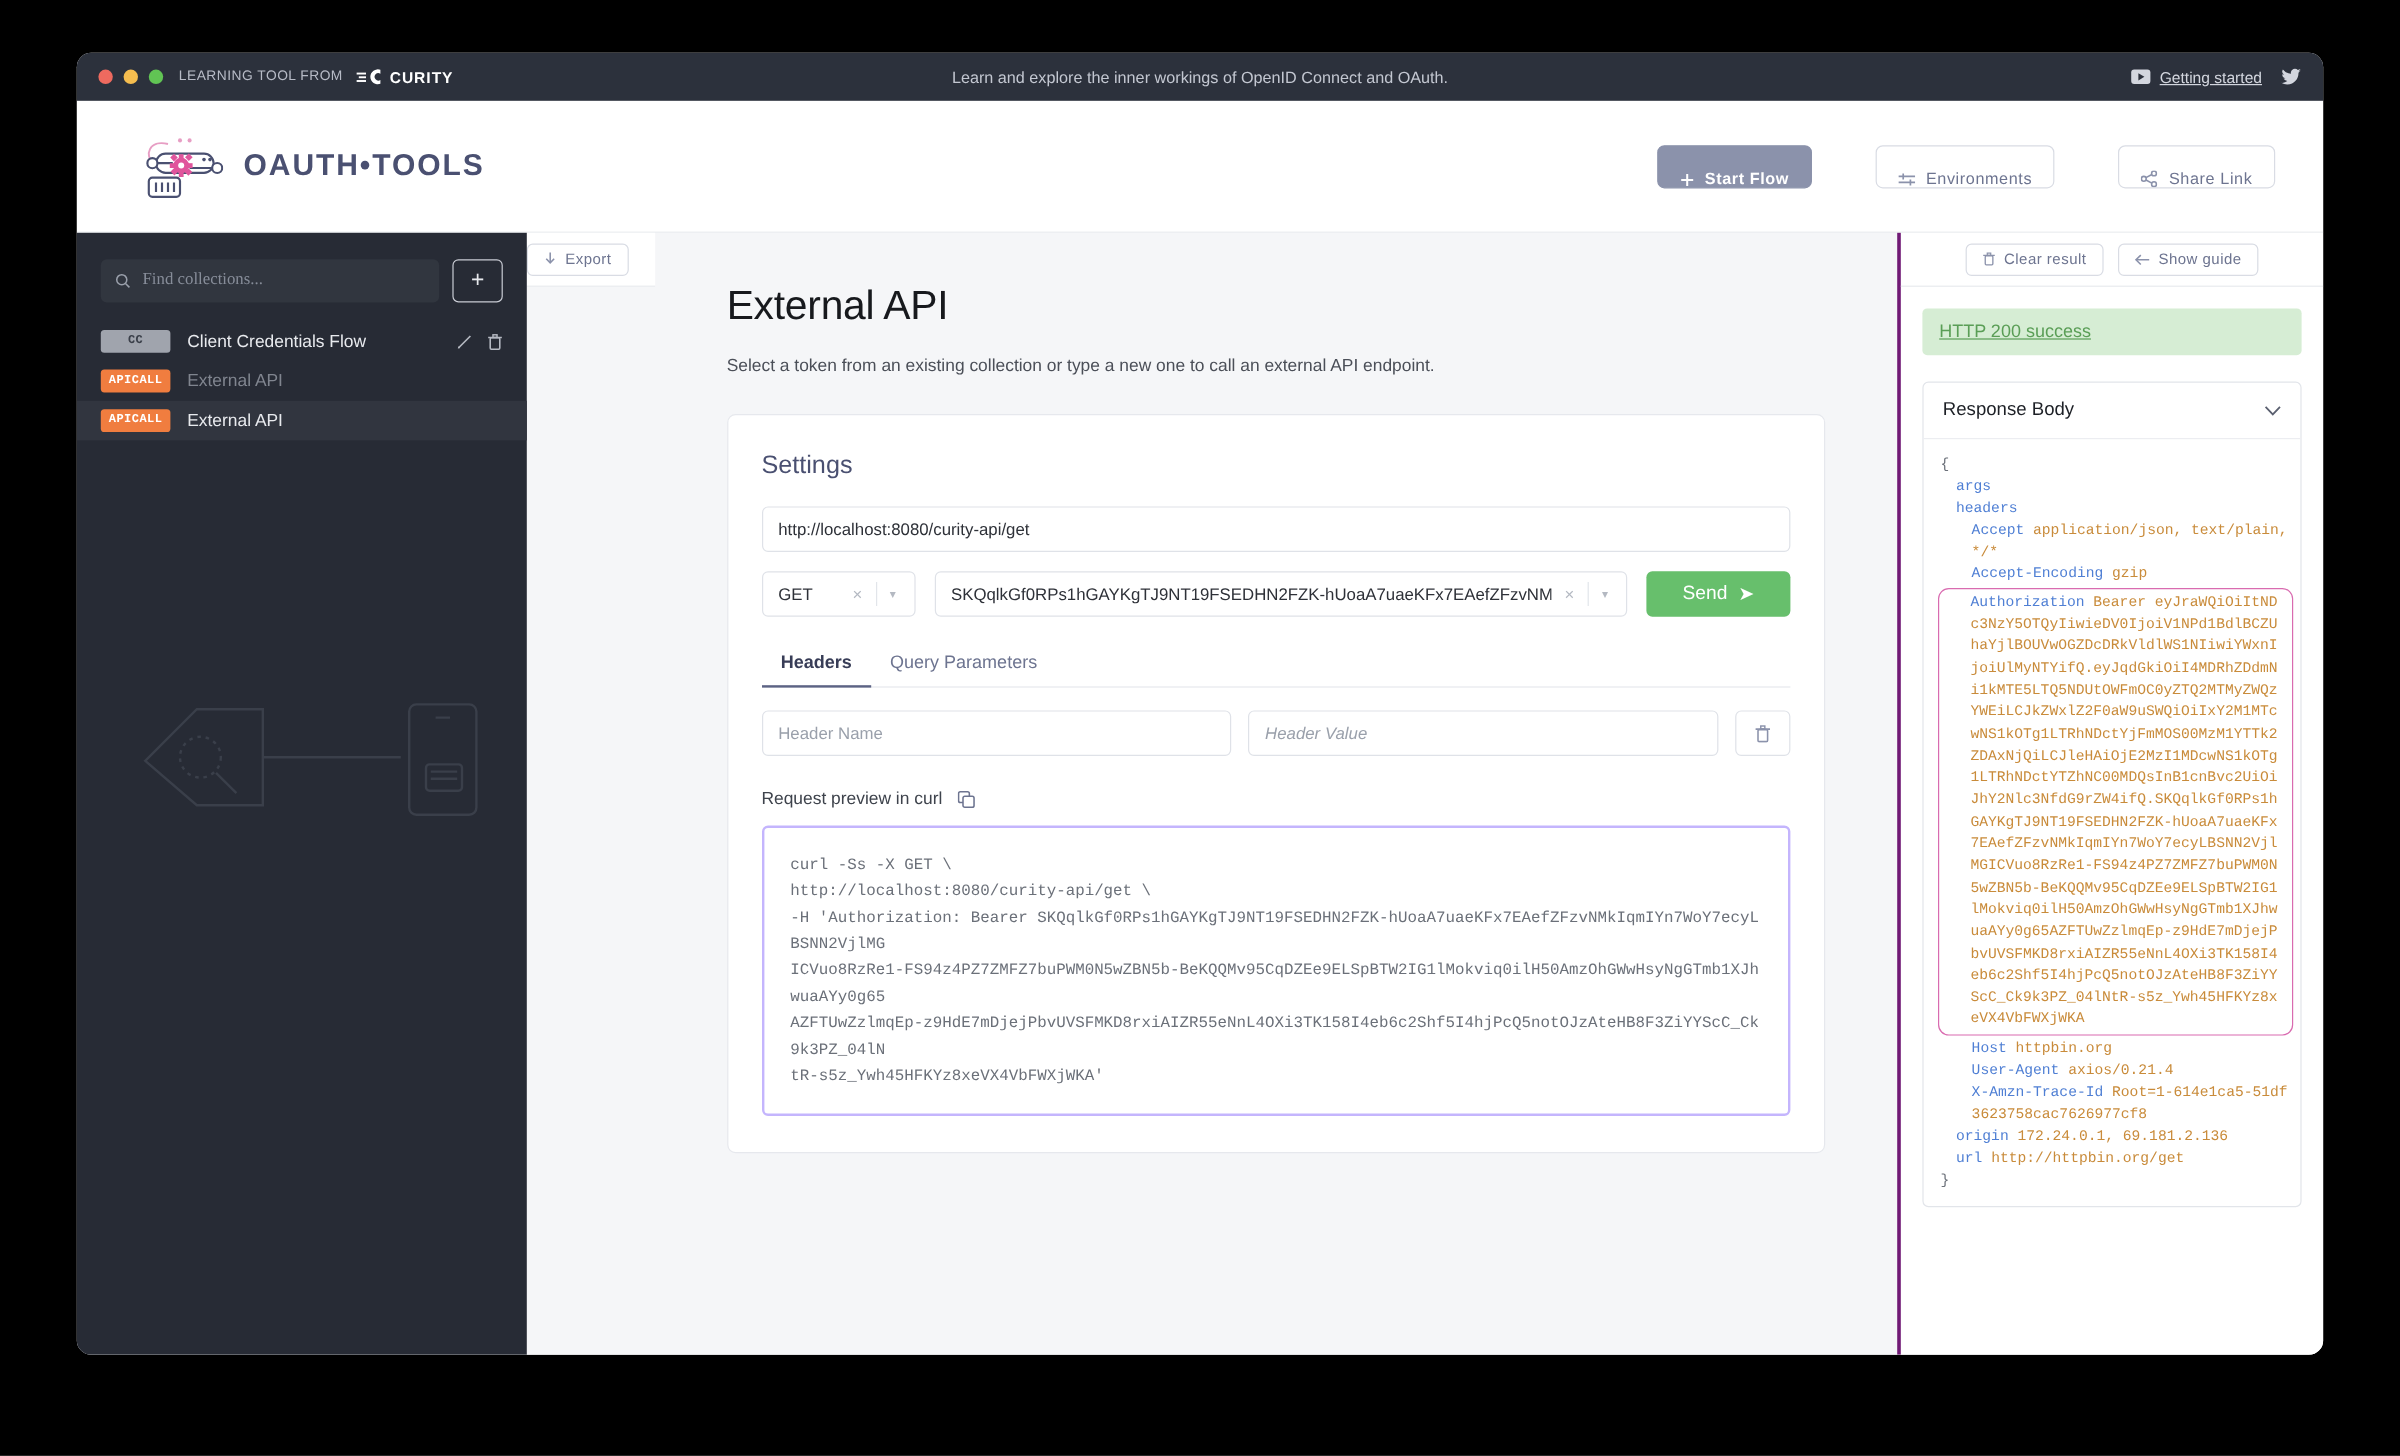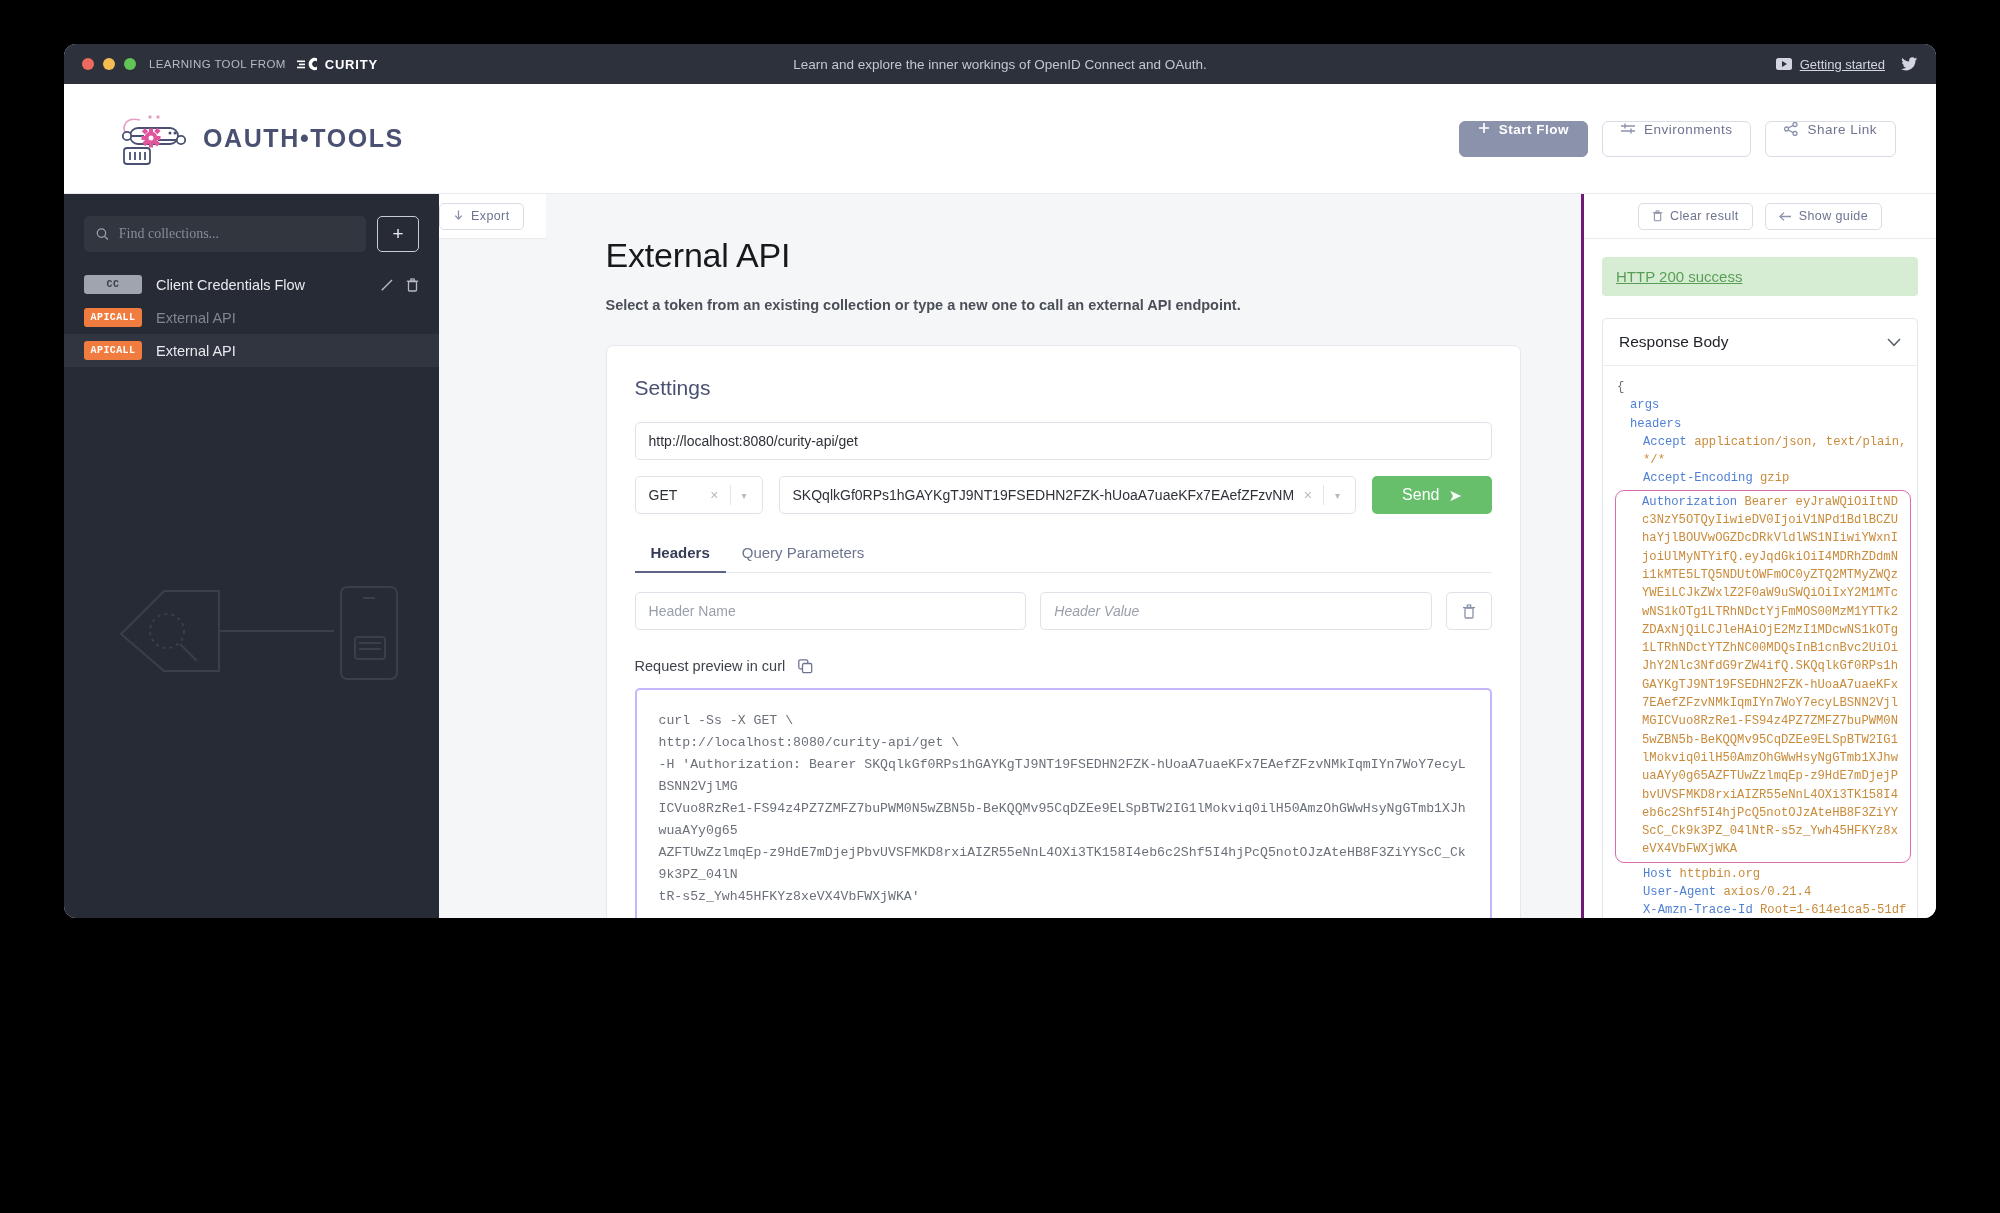--- a/index.html
+++ b/index.html
@@ -5,21 +5,21 @@
   * { box-sizing: border-box; margin: 0; padding: 0; }
   html, body {
     width: 2000px; height: 1213px;
     background: #000000;
     font-family: "Liberation Sans", sans-serif;
     overflow: hidden;
   }
   .app-window {
     position: absolute;
     left: 64px; top: 44px;
-    width: 1872px; height: 874px;
+    width: 1872px; height: 1085px;
     border-radius: 12px;
     overflow: hidden;
     background: #ffffff;
     display: flex;
     flex-direction: column;
   }
   
   .titlebar {
     height: 40px;
     background: #2c313c;
@@ -79,24 +79,25 @@
     padding: 0 40px 0 50px;
     border-bottom: 1px solid #e8eaee;
   }
   .logo-block { display: flex; align-items: center; gap: 17px; }
   .wordmark {
     color: #4a5071; font-size: 25px; font-weight: 700; letter-spacing: 1.6px;
   }
   .header-actions { margin-left: auto; display: flex; gap: 14px; align-items: center; }
   .btn {
     height: 36px; border-radius: 6px;
-    display: flex; align-items: flex-start; gap: 9px;
+    display: flex; align-items: flex-end; gap: 9px;
     padding: 0 18px; font-size: 13.5px; letter-spacing: 0.5px;
     cursor: pointer; border: 1px solid #d9dce4; background: #fff; color: #6d7490;
     white-space: nowrap;
+    margin-left: 39px;
   }
   .btn.primary {
     background: #8b92ab; border-color: #8b92ab; color: #ffffff; font-weight: 600;
   }
   
   .body-row { flex: 1; display: flex; min-height: 0; }
   
   .sidebar {
     width: 375px; flex: 0 0 375px;
     background: #272b35;
@@ -159,21 +160,21 @@
   }
   .chip {
     height: 27px; border: 1px solid #d9dce4; border-radius: 5px;
     background: #fff; color: #6d7490; font-size: 12.5px;
     display: flex; align-items: center; gap: 7px; padding: 0 13px;
     cursor: pointer; letter-spacing: 0.4px;
   }
   .main-scroll { flex: 1; overflow: hidden; padding: 42px 0 0 0; }
   .main-inner { padding: 0 60px 0 60px; max-width: 1100px; }
   .page-title { font-size: 34px; font-weight: 400; color: #17191d; letter-spacing: -0.2px; }
-  .page-sub { margin-top: 22px; font-size: 14.5px; color: #4b4f58; font-weight: bold; }
+  .page-sub { margin-top: 22px; font-size: 14.5px; color: #4b4f58; }
   .card {
     margin-top: 32px; background: #ffffff; border: 1px solid #e6e8ed;
     border-radius: 7px; padding: 30px 28px 30px 28px;
   }
   .card-title { font-size: 21px; color: #4a5071; font-weight: 400; }
   .inp {
     width: 100%; height: 38px; border: 1px solid #dfe2e8; border-radius: 5px;
     background: #fff; color: #2e3138; font-size: 14px; padding: 0 13px;
     outline: none; font-family: "Liberation Sans", sans-serif;
   }

